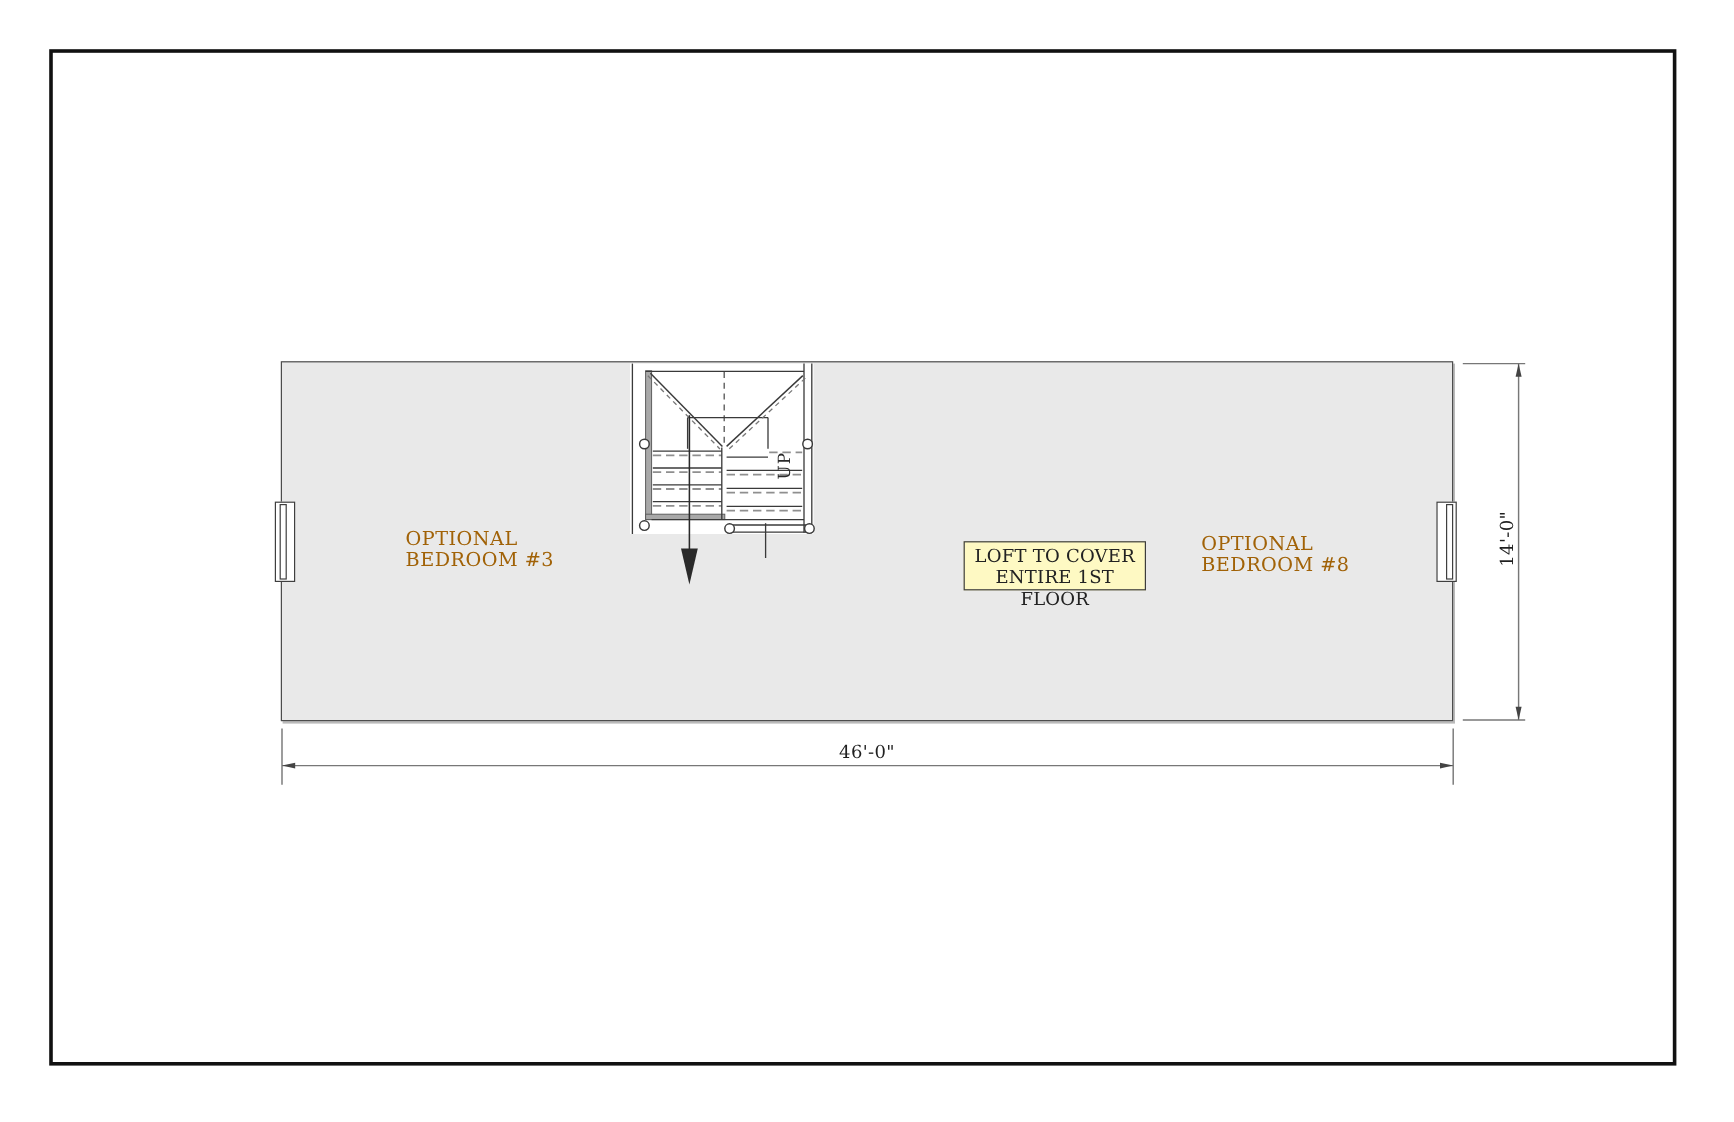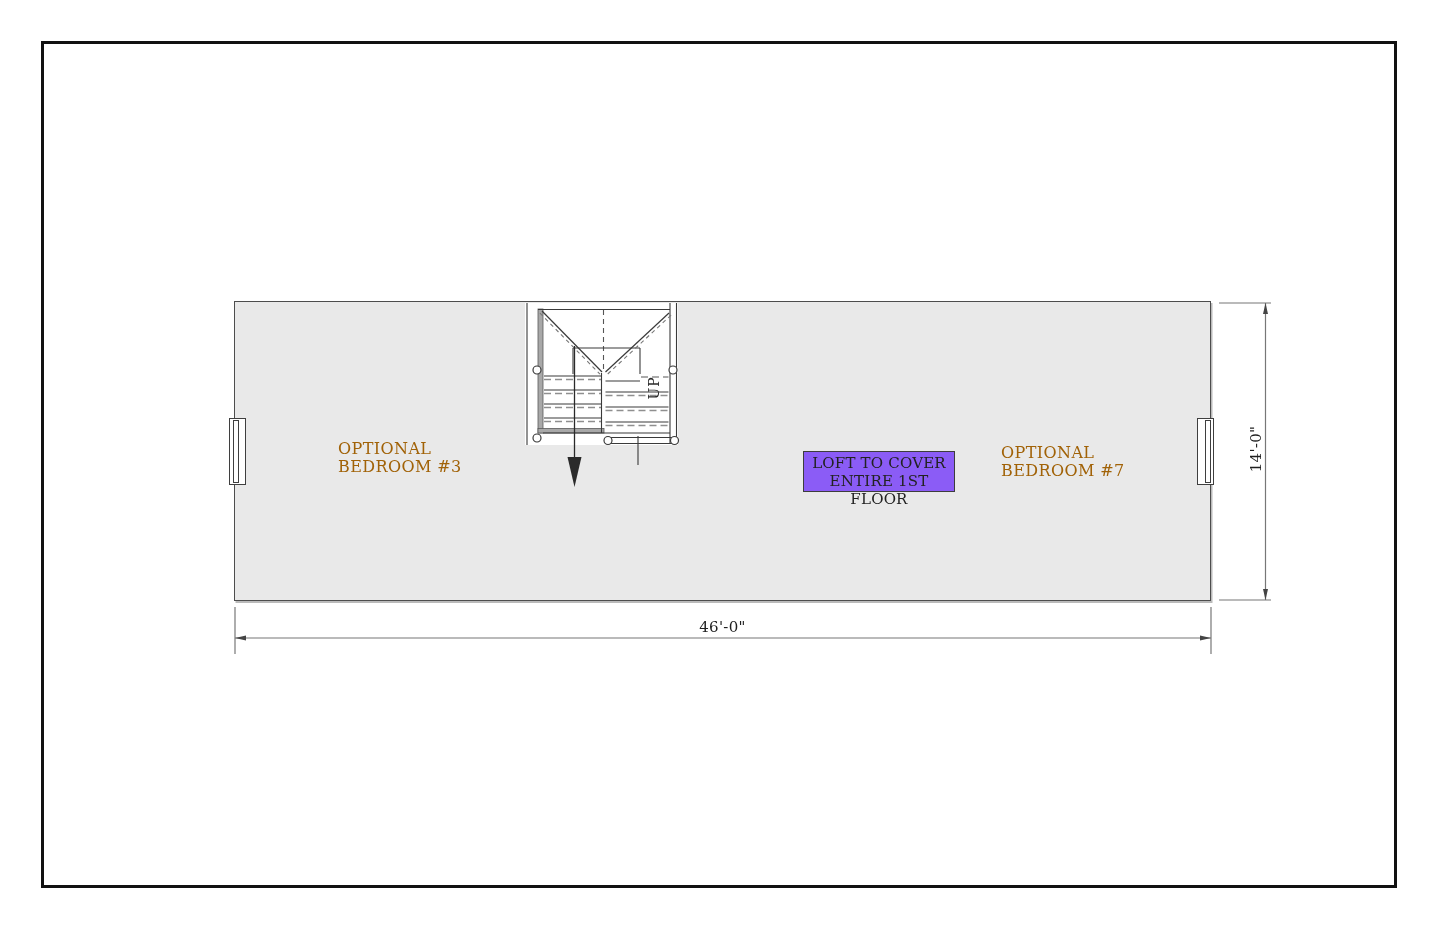--- a/index.html
+++ b/index.html
@@ -66,21 +66,21 @@
     letter-spacing: 0.4px;
     color: #a16207;
     white-space: nowrap;
   }
   .label-bedroom2 { left: 338px;  top: 440px; }
   .label-bedroom3 { left: 1001px; top: 444px; }
 
   .loft-note {
     left: 803px; top: 451px;
     width: 152px; height: 41px;
-    background: #8b5cf6;
+    background: #fef9c3;
     border: 1.5px solid #3d3d3d;
     box-sizing: border-box;
     text-align: center;
     font-size: 15px;
     line-height: 18px;
     letter-spacing: 0.2px;
     padding-top: 2px;
   }
 
   .dim-label {
@@ -218,21 +218,21 @@
   </g>
 </svg>
 
 <div class="abs room-label label-bedroom2">
   <div>OPTIONAL</div>
   <div>BEDROOM #3</div>
 </div>
 
 <div class="abs room-label label-bedroom3">
   <div>OPTIONAL</div>
-  <div>BEDROOM #7</div>
+  <div>BEDROOM #8</div>
 </div>
 
 <div class="abs loft-note">
   <div>LOFT TO COVER</div>
   <div>ENTIRE 1ST FLOOR</div>
 </div>
 
 <div class="abs dim-label dim-width-label">46'-0"</div>
 
 <div class="abs dim-label rot-anchor dim-height-anchor">

